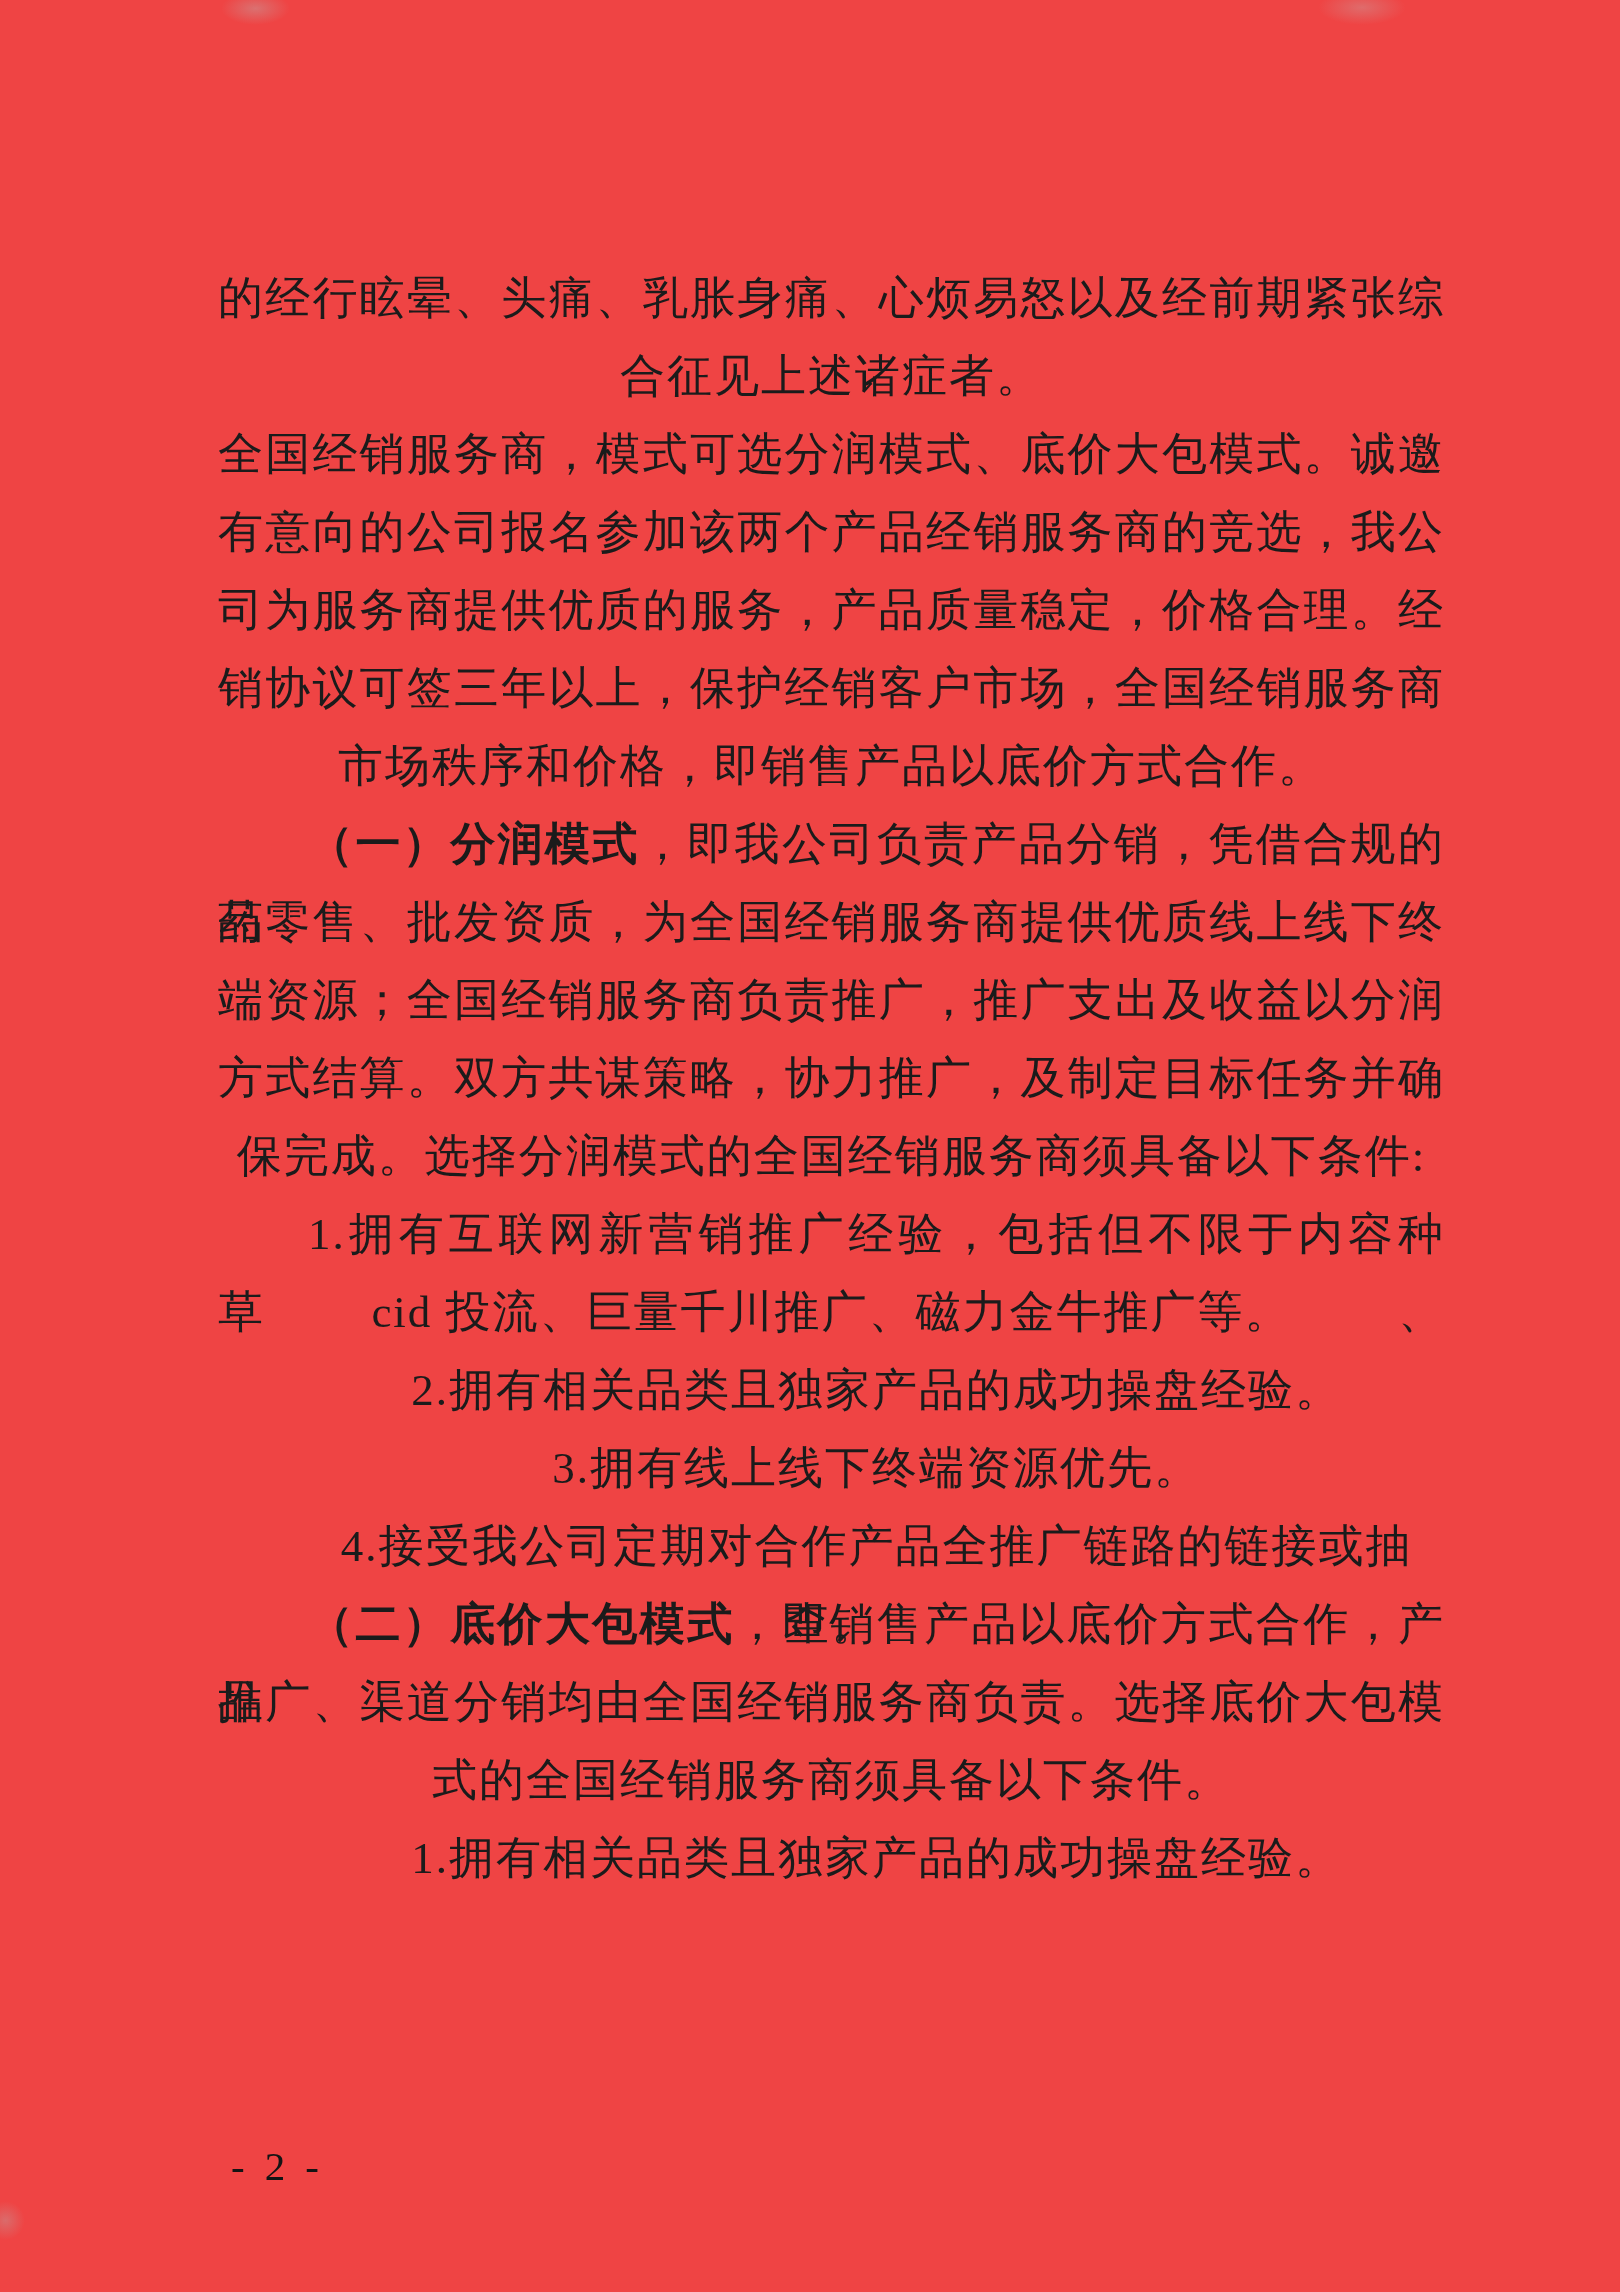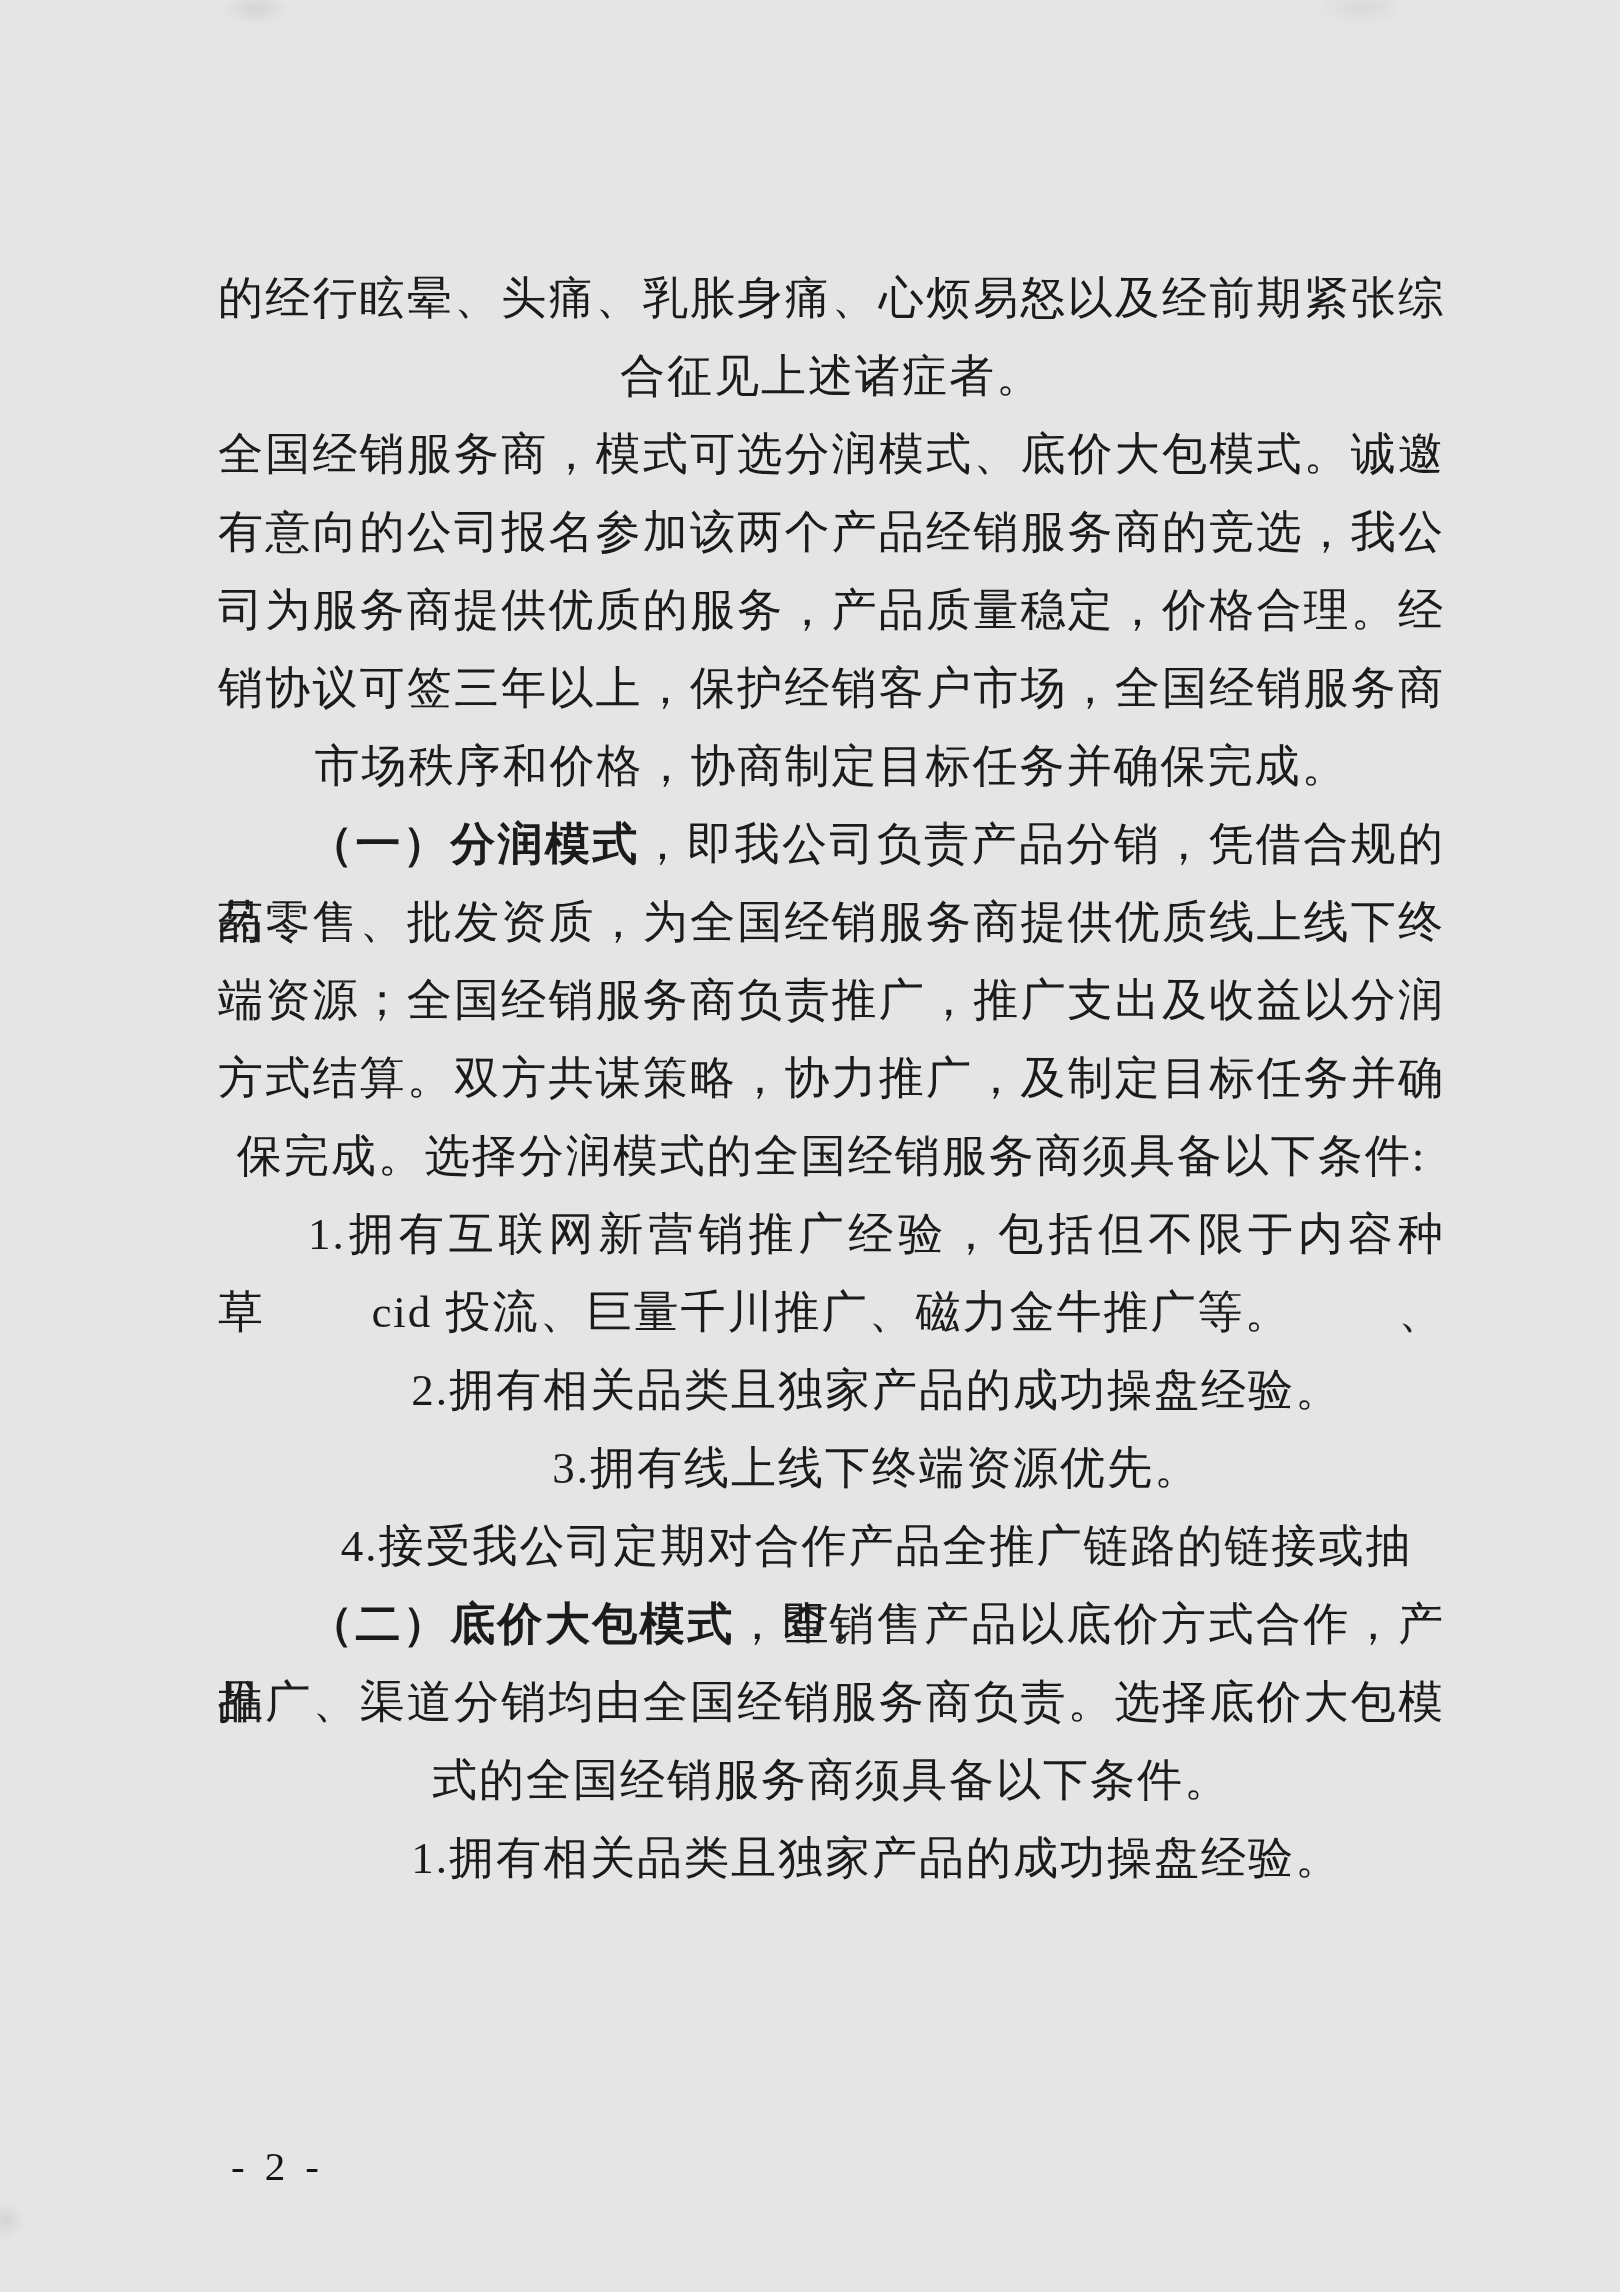--- a/index.html
+++ b/index.html
@@ -1,19 +1,19 @@
 <!DOCTYPE html>
 <html><head>
 <meta charset="utf-8">
 <style>
   html,body{margin:0;padding:0;background:#ffffff;}
   .page{
     position:relative;
     width:1620px;height:2293px;
-    background:#e5e5e5;
+    background:#ef4444;
     overflow:hidden;
     font-family:"Liberation Serif","DejaVu Serif",serif;
     color:#1b1b1b;
   }
   
   .smudge{position:absolute;pointer-events:none;}
   .smudge.s1{left:221px;top:-7.8px;width:69px;height:33px;
     background:radial-gradient(ellipse at center,rgba(185,185,185,.38),rgba(185,185,185,0) 70%);}
   .smudge.s2{left:1318px;top:-9.8px;width:88px;height:35px;
     background:radial-gradient(ellipse at center,rgba(190,190,190,.32),rgba(190,190,190,0) 70%);}
@@ -57,21 +57,21 @@
   <div class="smudge s2"></div>
   <div class="smudge s3"></div>
 
   <div class="text-block">
     <div class="ln fill">的经行眩晕、头痛、乳胀身痛、心烦易怒以及经前期紧张综</div>
     <div class="ln">合征见上述诸症者。</div>
     <div class="ln fill">全国经销服务商，模式可选分润模式、底价大包模式。诚邀</div>
     <div class="ln fill">有意向的公司报名参加该两个产品经销服务商的竞选，我公</div>
     <div class="ln fill">司为服务商提供优质的服务，产品质量稳定，价格合理。经</div>
     <div class="ln fill">销协议可签三年以上，保护经销客户市场，全国经销服务商</div>
-    <div class="ln">市场秩序和价格，协商制定目标任务并确保完成。</div>
+    <div class="ln">市场秩序和价格，即销售产品以底价方式合作。</div>
     <div class="ln indent fill">
       <span class="bold">（一）分润模式</span><span>，即我公司负责产品分销，凭借合规的药</span>
     </div>
     <div class="ln fill">品零售、批发资质，为全国经销服务商提供优质线上线下终</div>
     <div class="ln fill">端资源；全国经销服务商负责推广，推广支出及收益以分润</div>
     <div class="ln fill">方式结算。双方共谋策略，协力推广，及制定目标任务并确</div>
     <div class="ln">保完成。选择分润模式的全国经销服务商须具备以下条件:</div>
     <div class="ln indent fill">1.拥有互联网新营销推广经验，包括但不限于内容种草、</div>
     <div class="ln">cid 投流、巨量千川推广、磁力金牛推广等。</div>
     <div class="ln indent">2.拥有相关品类且独家产品的成功操盘经验。</div>

